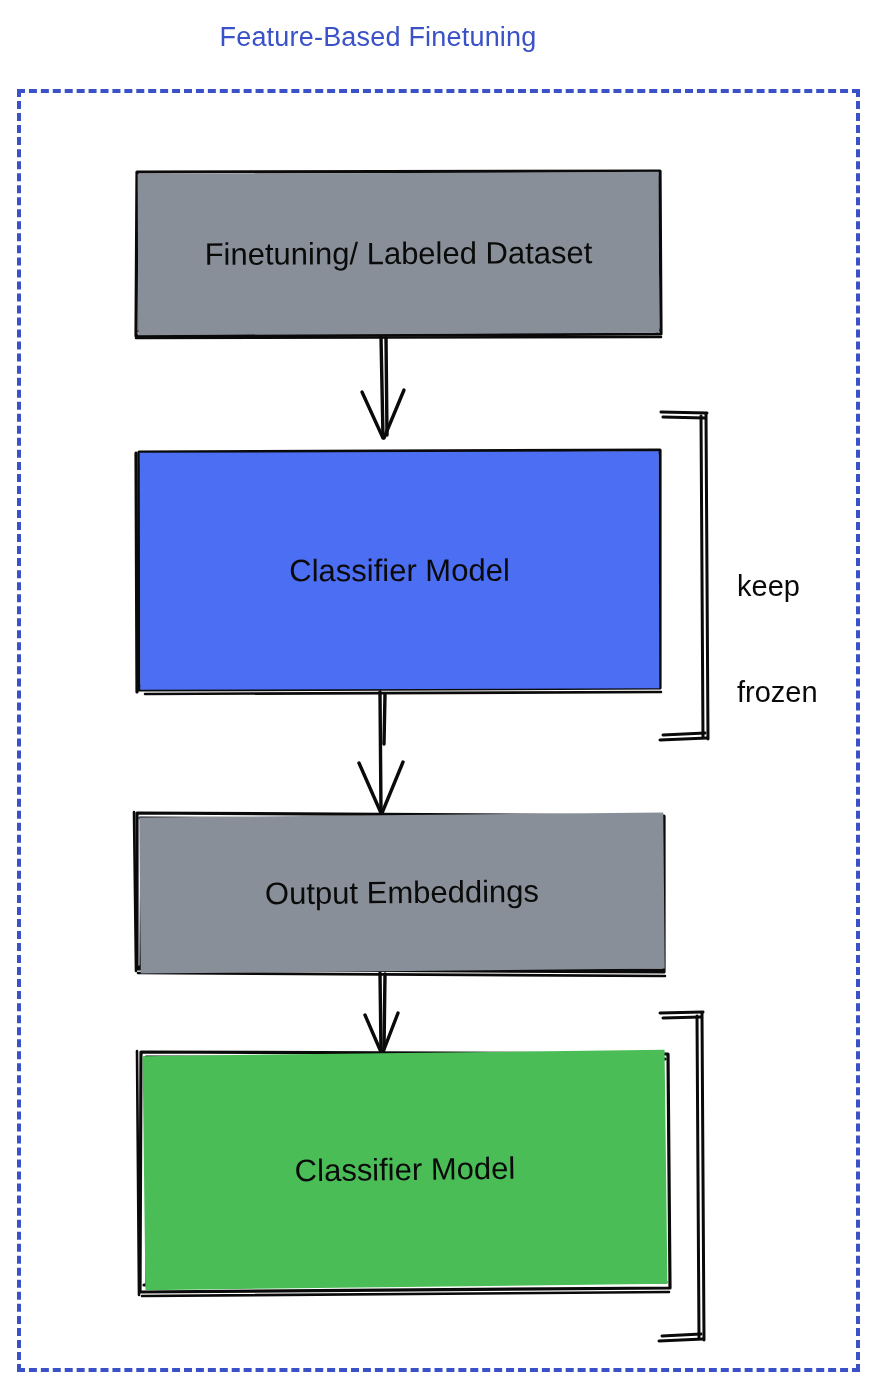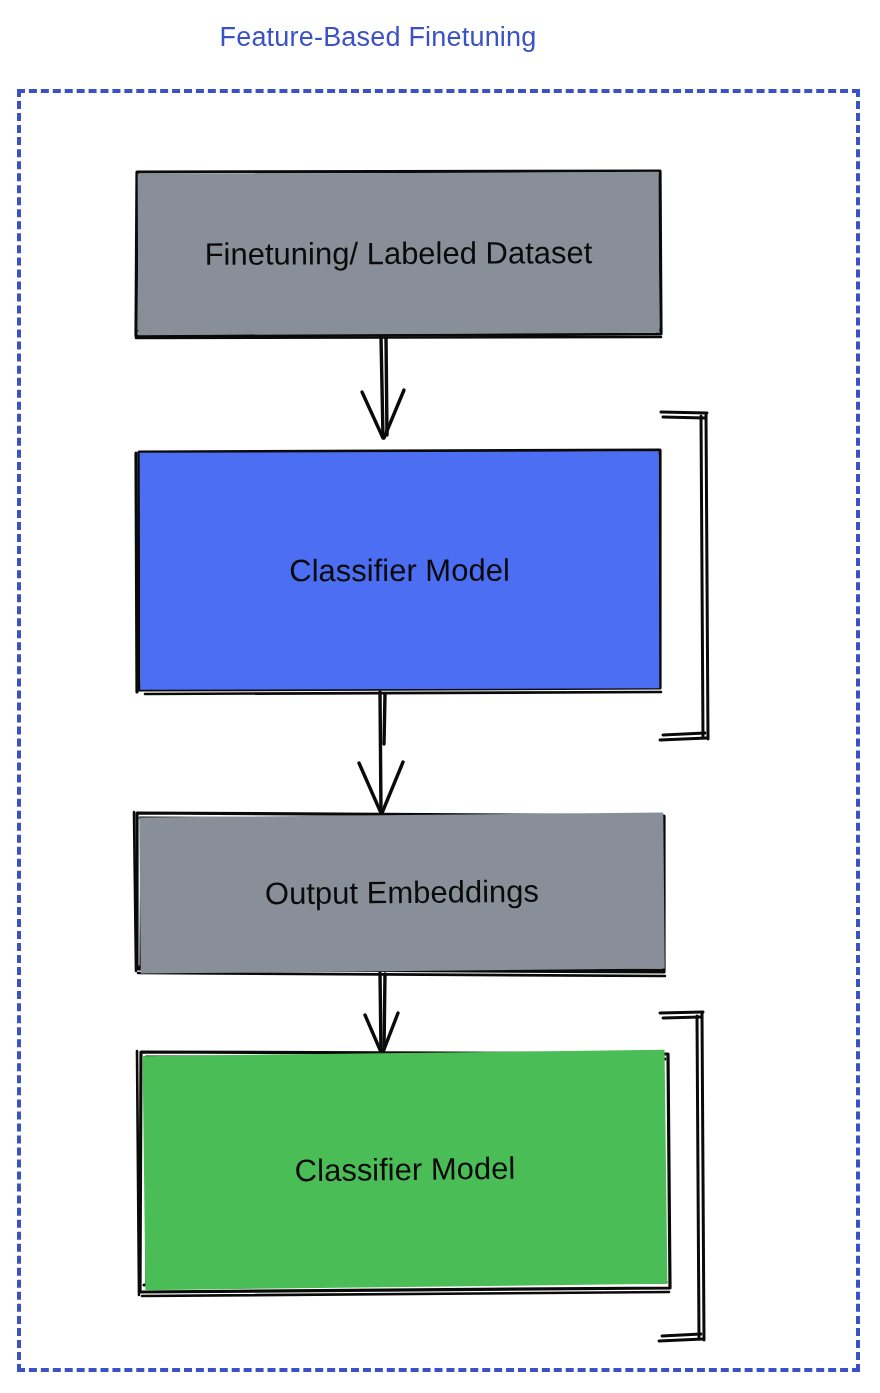--- a/index.html
+++ b/index.html
@@ -207,15 +207,19 @@
   </div>
 
   <div class="node" id="node-embeddings">
     <span class="node-label">Output Embeddings</span>
   </div>
 
   <div class="node" id="node-classifier">
     <span class="node-label">Classifier Model</span>
   </div>
 
+  <div class="bracket-label" id="label-keep-frozen">
+    <div>keep</div>
+    <div>frozen</div>
+  </div>
 
 
 </div>
 
 </body></html>

